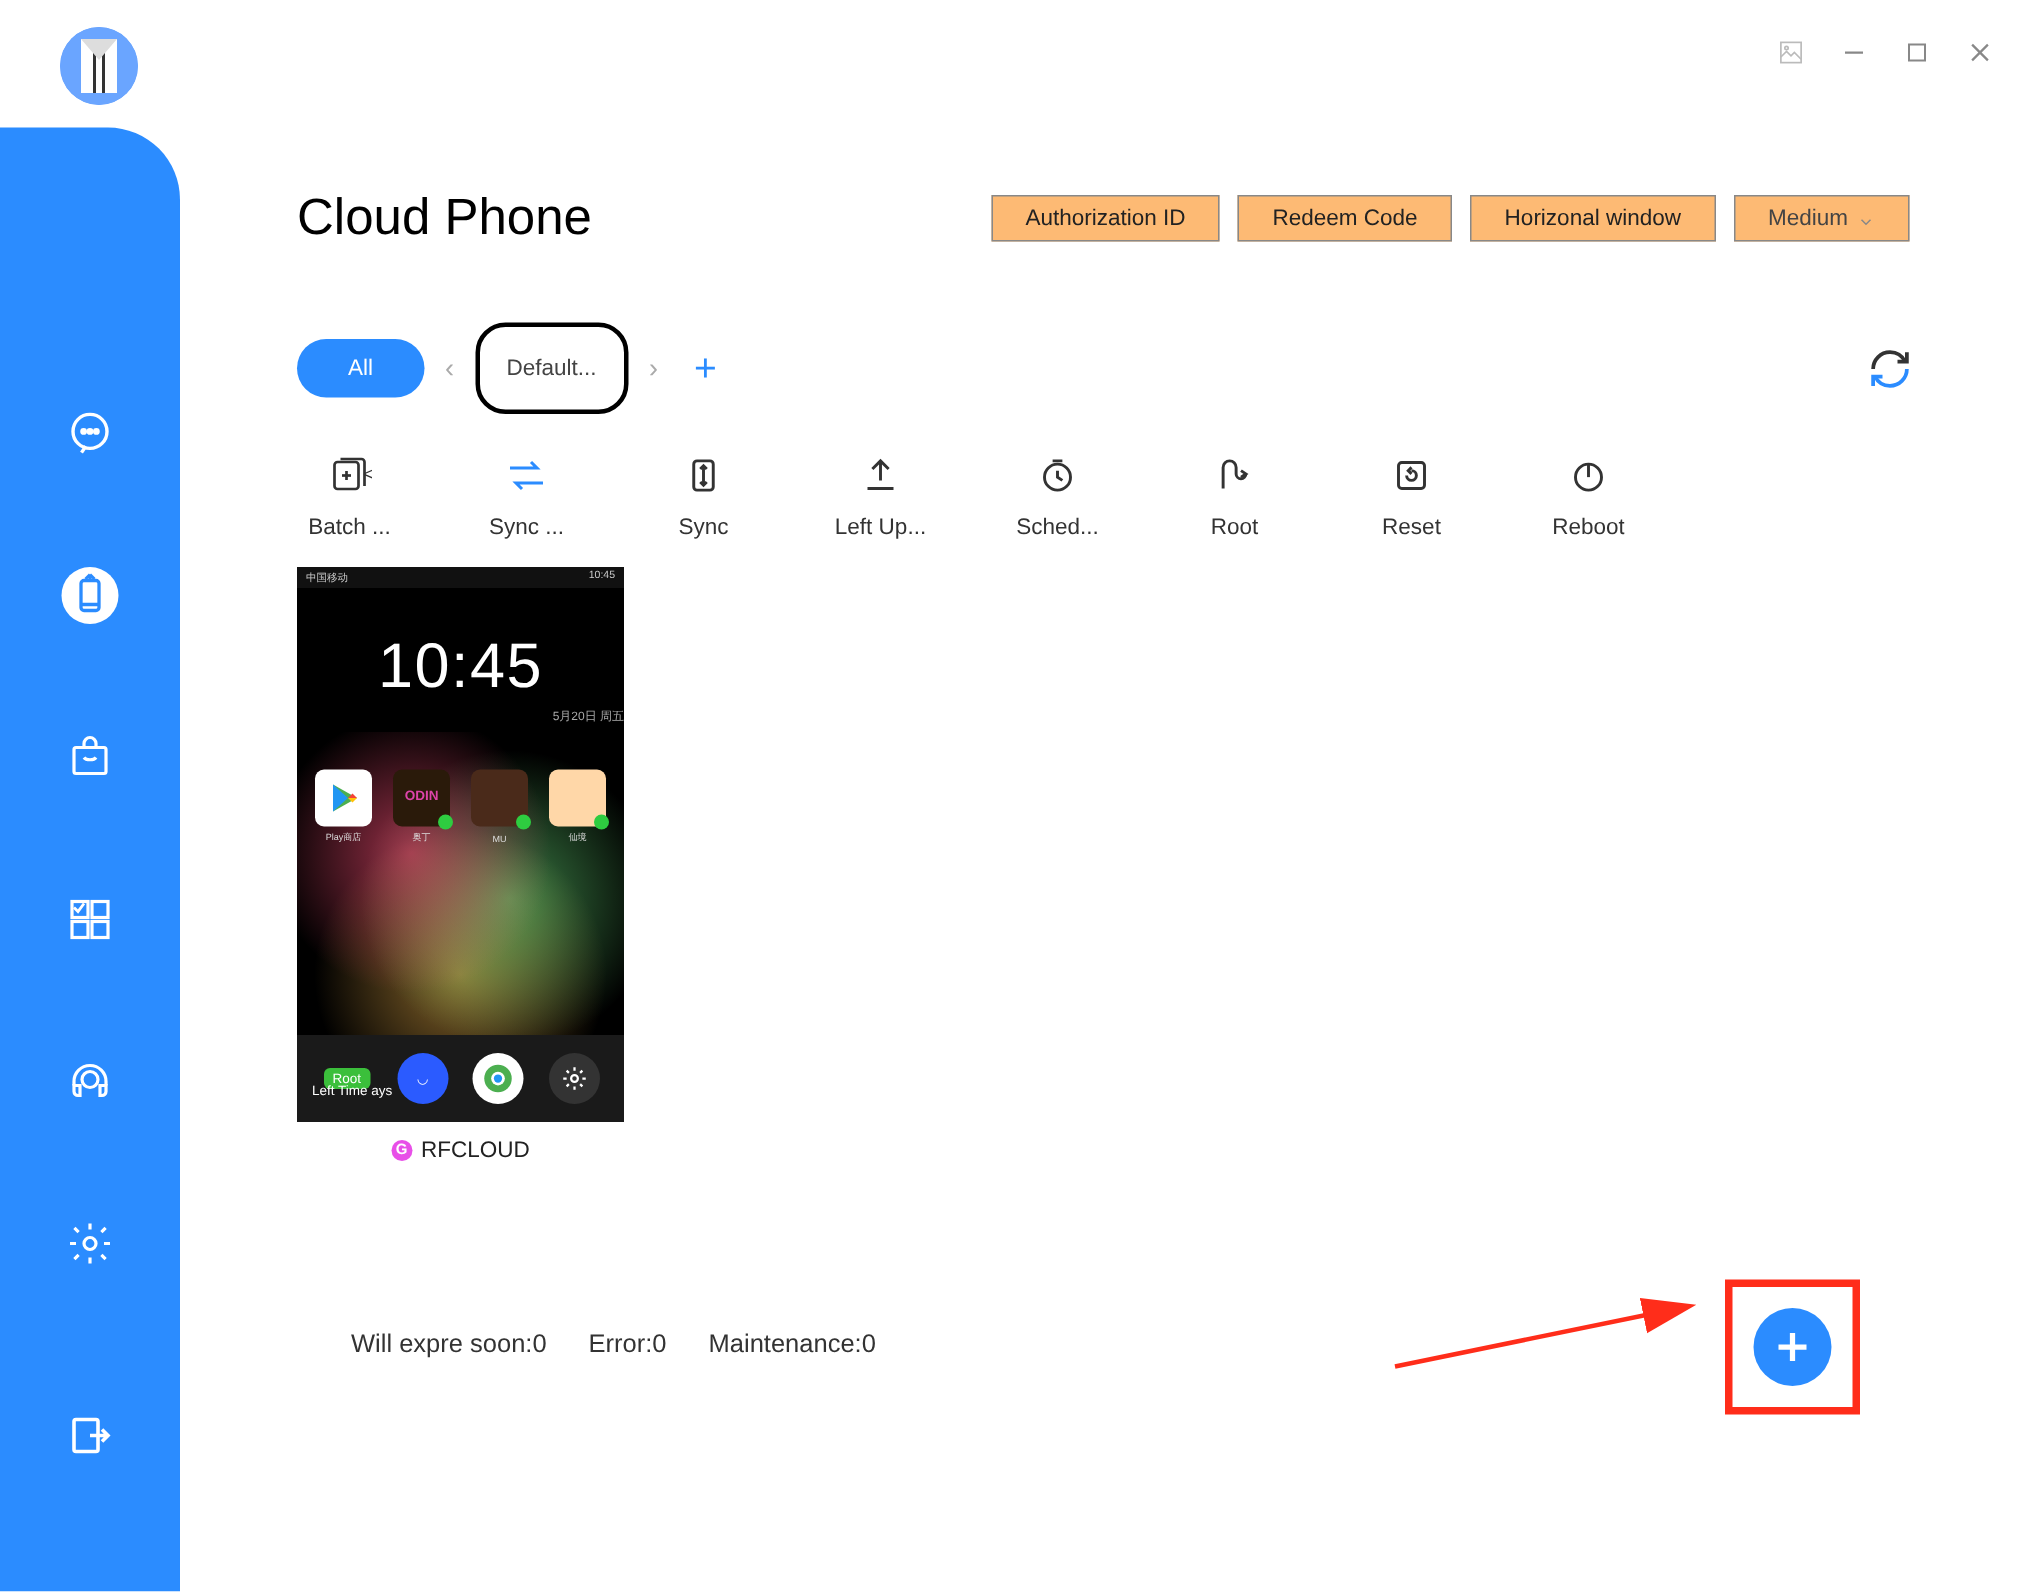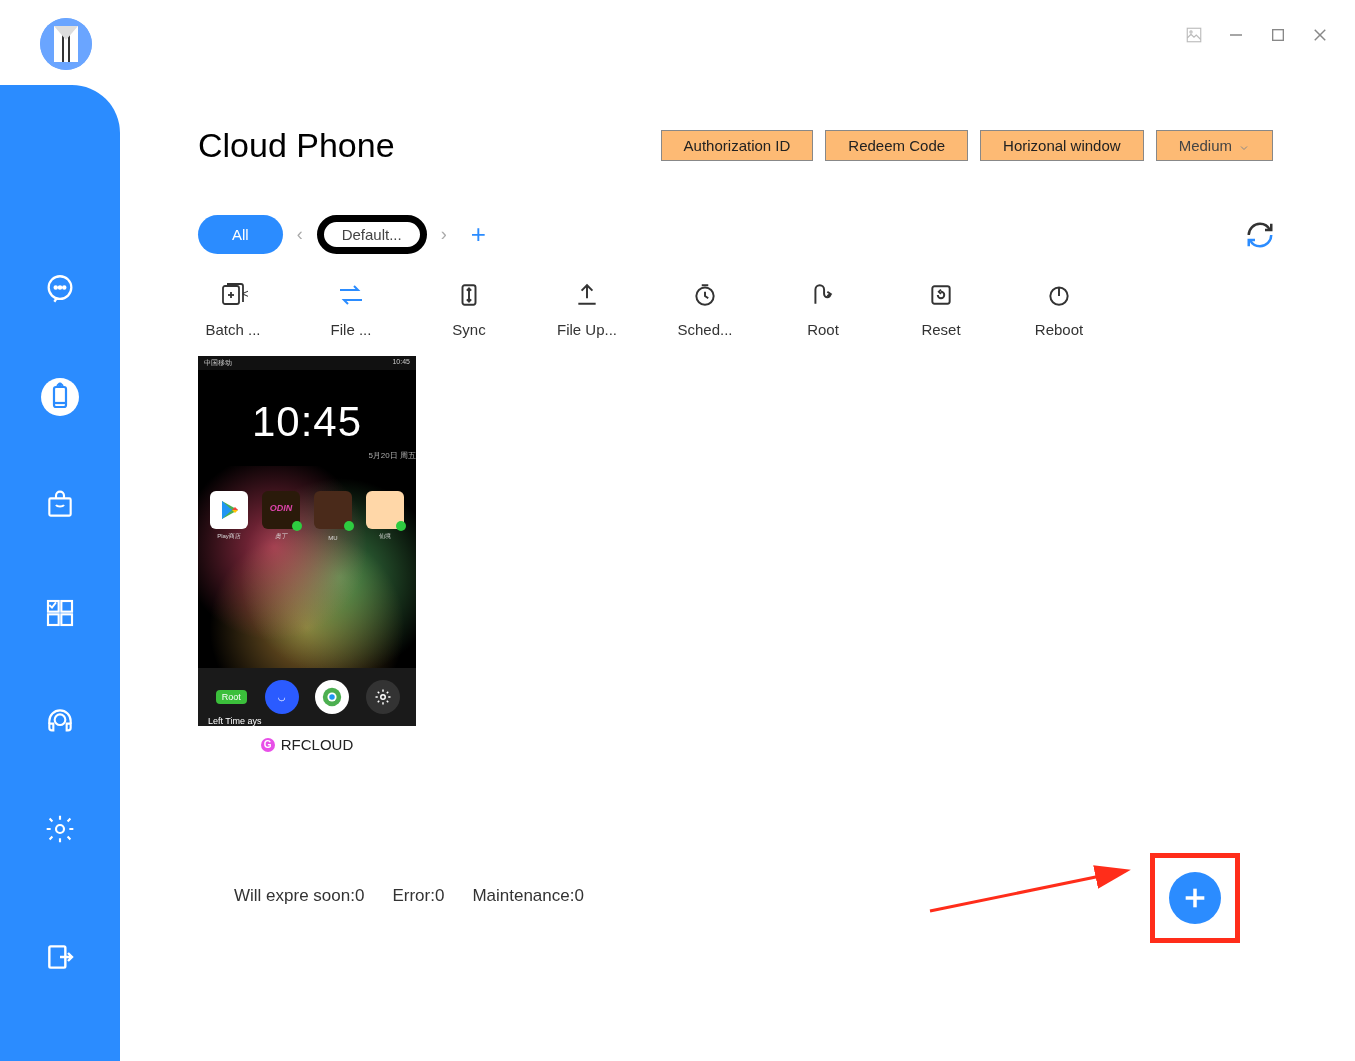--- a/index.html
+++ b/index.html
@@ -23,48 +23,48 @@
 
   .header-row { display: flex; align-items: center; gap: 12px; margin-bottom: 50px; margin-top: 46px; }
   .page-title { font-size: 34px; font-weight: 400; color: #000; margin-right: auto; }
   .hdr-btn { border: 1px solid #888; background: #fdba74; padding: 6px 22px; font-size: 15px; color: #222; cursor: pointer; }
   .hdr-btn.sel { border-color: #888; color:#444; display:flex; align-items:flex-end; gap:6px;}
   .header-row .spacer-right { width: 70px; }
 
   .filter-row { display: flex; align-items: center; gap: 10px; margin-bottom: 25px; }
   .pill-all { background: #2b8cff; color: #fff; border-radius: 20px; padding: 11px 34px; font-size: 15px; cursor: pointer; }
   .chev { color: #aaa; font-size: 18px; padding: 0 4px; }
-  .pill-default { border: 7px solid #000000; border-radius: 20px; padding: 4px 18px; font-size: 15px; color: #444; cursor: pointer; }
+  .pill-default { border: 3px solid #000000; border-radius: 20px; padding: 19px 18px; font-size: 15px; color: #444; cursor: pointer; }
   .plus-sm { color: #2b8cff; font-size: 26px; font-weight: 400; margin-left: 10px; cursor: pointer; }
   .refresh { margin-left: auto; margin-right: 80px; cursor: pointer; }
 
   .toolbar { display: flex; gap: 48px; margin-bottom: 18px; }
   .tool { display: flex; flex-direction: column; align-items: center; gap: 10px; width: 70px; cursor: pointer; }
   .tool .ticon { width: 32px; height: 32px; display: flex; align-items: center; justify-content: center; color:#333; }
   .tool.accent .ticon { color: #2b8cff; }
   .tool .tlabel { font-size: 15px; color: #333; white-space: nowrap; overflow: hidden; text-overflow: ellipsis; max-width: 72px; text-align:center;}
 
   
   .phone-card { width: 218px; }
   .phone-screen { width: 218px; height: 370px; background: #000; position: relative; overflow: hidden; }
   .phone-screen .statusbar { height: 14px; background: #111; color:#ccc; font-size:7px; display:flex; justify-content:space-between; padding:2px 6px;}
   .phone-screen .clock { color: #fff; font-size: 42px; font-weight: 200; text-align: center; margin-top: 28px; letter-spacing:1px;}
   .phone-screen .clock-sub { color:#aaa; font-size:8px; text-align:right; margin-top:4px;}
   .phone-screen .gradient { position: absolute; left:0; right:0; top:110px; bottom:58px; background: radial-gradient(circle at 35% 40%, rgba(255,80,120,0.6), transparent 50%), radial-gradient(circle at 65% 55%, rgba(120,255,140,0.5), transparent 55%), radial-gradient(circle at 50% 80%, rgba(255,190,80,0.55), transparent 50%); }
   .phone-screen .apps-row { position:absolute; top:135px; left:12px; right:12px; display:flex; justify-content:space-between;}
   .phone-screen .app-ic { width:38px; height:38px; background:#fff; border-radius:6px; position:relative;}
-  .phone-screen .app-ic.dark{background:#2a1a0a;font-style:italic;}
+  .phone-screen .app-ic.dark{background:#2a1a0a;}
   .phone-screen .app-ic.br{background:#4a2a1a;}
   .phone-screen .app-ic.pk{background:#ffd7a8;}
   .phone-screen .app-lbl{position:absolute;bottom:-12px;left:-6px;right:-6px;font-size:6px;color:#ddd;text-align:center;white-space:nowrap;overflow:hidden;}
   .phone-screen .dot-green{position:absolute;bottom:-2px;right:-2px;width:10px;height:10px;border-radius:50%;background:#2ecc40;}
   .phone-screen .dock { position: absolute; bottom: 0; left:0; right:0; height: 58px; background: rgba(30,30,30,0.85); display:flex; align-items:center; justify-content:space-around; padding:0 8px;}
   .phone-screen .dock-ic{width:34px;height:34px;border-radius:6px;display:flex;align-items:center;justify-content:center;font-size:9px;color:#fff;}
   .phone-screen .root-badge{background:#3bbf3b;border-radius:4px;padding:2px 6px;font-size:9px;color:#fff;}
-  .phone-screen .left-time{position:absolute;bottom:0;left:10px;font-size:9px;color:#fff;}
+  .phone-screen .left-time{position:absolute;bottom:16px;left:10px;font-size:9px;color:#fff;}
   .phone-label { text-align: center; margin-top: 10px; font-size: 15px; color: #222; display:flex; align-items:center; justify-content:center; gap:6px;}
   .phone-label .gdot{width:14px;height:14px;border-radius:50%;background:#e84fe8;color:#fff;font-size:10px;display:flex;align-items:center;justify-content:center;font-weight:bold;}
 
   
   .footer { position: absolute; left: 198px; bottom: 155px; font-size: 17px; color: #333; display: flex; gap: 28px; margin-left: 36px; }
 
   
   .add-highlight { position: absolute; right: 115px; bottom: 118px; width: 90px; height: 90px; border: 5px solid #ff2d1a; display: flex; align-items: center; justify-content: center; }
   .add-btn { width: 52px; height: 52px; border-radius: 50%; background: #2b8cff; color: #fff; display: flex; align-items: center; justify-content: center; font-size: 34px; cursor: pointer; }
 
@@ -212,39 +212,39 @@
         </div>
       <div class="tlabel">Batch ...</div>
     </div>
     <div class="tool accent">
       <div class="ticon">
           <svg width="30" height="26" viewBox="0 0 30 26" fill="none" stroke="#2b8cff" stroke-width="2">
             <path d="M4 8h18l-4-4"></path>
             <path d="M26 18H8l4 4"></path>
           </svg>
         </div>
-      <div class="tlabel">File ...</div>
+      <div class="tlabel">Sync ...</div>
     </div>
     <div class="tool">
       <div class="ticon">
           <svg width="26" height="26" viewBox="0 0 24 24" fill="none" stroke="#333" stroke-width="1.8">
             <rect x="6" y="3" width="12" height="18" rx="2"></rect>
             <path d="M10 8l2-2 2 2M10 16l2 2 2-2"></path>
             <line x1="12" y1="6" x2="12" y2="18"></line>
           </svg>
         </div>
       <div class="tlabel">Sync</div>
     </div>
     <div class="tool">
       <div class="ticon">
           <svg width="26" height="26" viewBox="0 0 24 24" fill="none" stroke="#333" stroke-width="1.8">
             <path d="M12 3v12M7 8l5-5 5 5M4 20h16"></path>
           </svg>
         </div>
-      <div class="tlabel">File Up...</div>
+      <div class="tlabel">Left Up...</div>
     </div>
     <div class="tool">
       <div class="ticon">
           <svg width="26" height="26" viewBox="0 0 24 24" fill="none" stroke="#333" stroke-width="1.8">
             <circle cx="12" cy="13" r="8"></circle>
             <path d="M12 9v4l3 2M9 3h6"></path>
           </svg>
         </div>
       <div class="tlabel">Sched...</div>
     </div>

